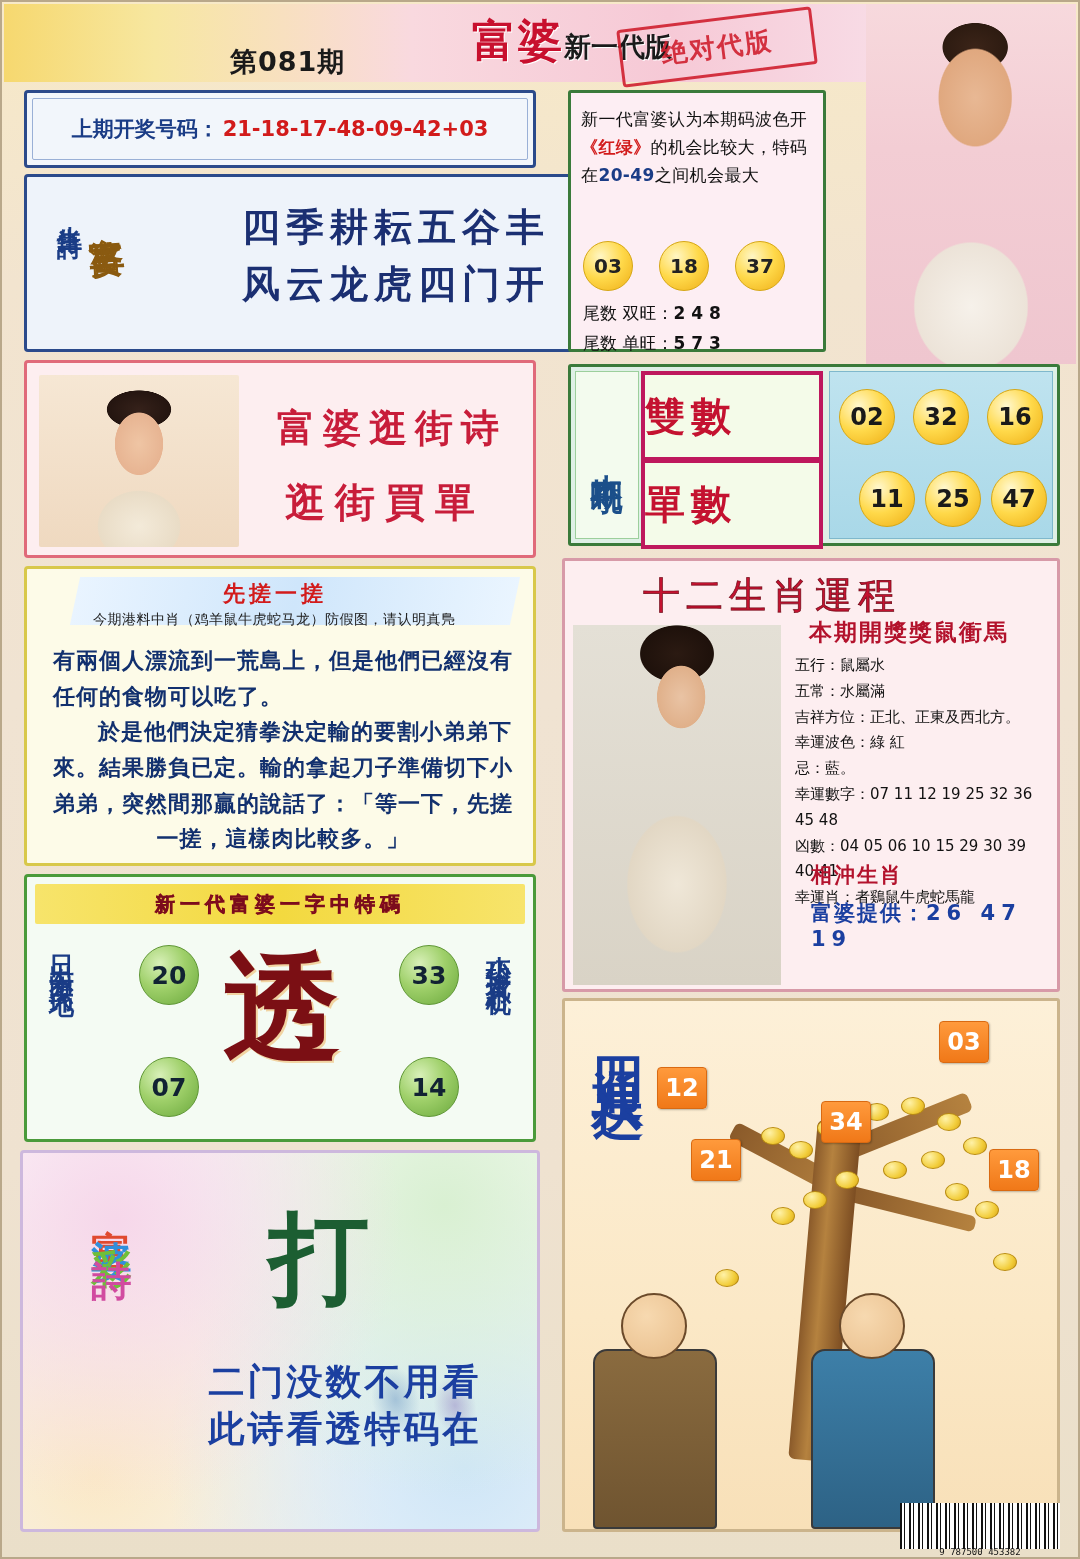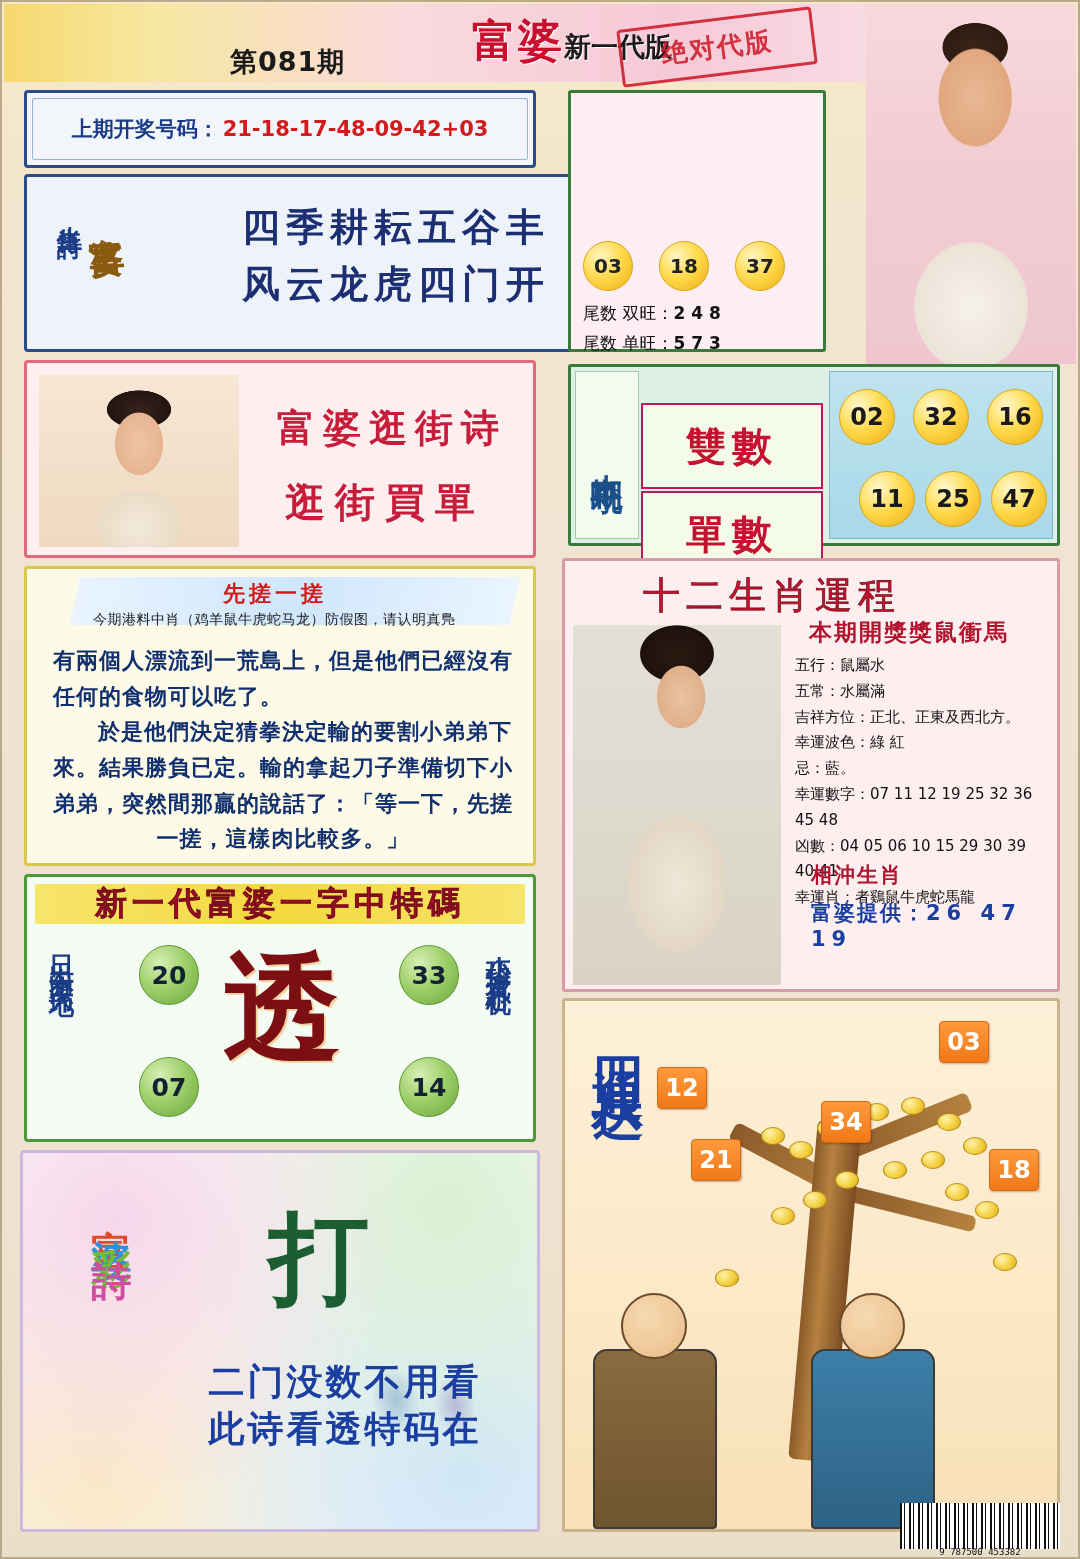--- a/index.html
+++ b/index.html
@@ -145,21 +145,21 @@
     left:22px;top:872px;width:512px;height:268px;
     background:#f4fbf3;border:3px solid #4a9a3a;border-radius:4px;
   }
   .ow-head{
     position:absolute;left:8px;top:7px;right:8px;height:40px;
     background:linear-gradient(90deg,#f7e46b 0%,#f3d93f 50%,#f7e46b 100%);
     border-radius:2px;
     display:flex;align-items:center;justify-content:center;
   }
   .ow-head span{
-    font-size:32px;font-weight:bold;color:#c41230;letter-spacing:5px;
+    font-size:20px;font-weight:bold;color:#c41230;letter-spacing:5px;
     -webkit-text-stroke:.6px #7a0c1c;
   }
   .ow-left{
     position:absolute;left:18px;top:58px;
     writing-mode:vertical-rl;font-size:25px;font-weight:bold;color:#1a3c86;
     letter-spacing:6px;height:190px;
   }
   .ow-right{
     position:absolute;right:18px;top:58px;
     writing-mode:vertical-rl;font-size:25px;font-weight:bold;color:#1a3c86;
@@ -262,22 +262,22 @@
   }
   .bc-left span{
     writing-mode:vertical-rl;font-size:32px;font-weight:bold;color:#1b4f8a;
     letter-spacing:4px;
   }
   .bc-mid{
     position:absolute;left:70px;top:4px;width:182px;bottom:4px;
   }
   .bc-cell{
     position:absolute;left:0;right:0;height:82px;
-    background:#f4fbe9;border:2px solid #be185d;
-    display:flex;align-items:center;justify-content:center;margin-top:32px;
+    background:#f4fbe9;border:4px solid #be185d;
+    display:flex;align-items:center;
   }
   .bc-cell span{font-size:40px;font-weight:bold;color:#c41230;letter-spacing:6px;}
   .bc-c1{top:0;}
   .bc-c2{top:88px;}
   .bc-right{
     position:absolute;left:258px;right:4px;top:4px;bottom:4px;
     background:linear-gradient(180deg,#bfe3ef 0%,#a9d8e8 100%);
     border:1px solid #7fb8cc;
   }
   .bc-row{
@@ -459,20 +459,23 @@
       <b>富</b><b>婆</b><b>彩</b><b>詩</b>
     </div>
     <div class="cp-da">打</div>
     <div class="cp-lines">
       <div>二门没数不用看</div>
       <div>此诗看透特码在</div>
     </div>
   </div>
 
   <div class="panel p-forecast">
+    <div class="fc-text">
+      <span>新一代富婆认为本期码波色开</span><span class="red">《红绿》</span><span>的机会比较大，特码在</span><span class="blue">20-49</span><span>之间机会最大</span>
+    </div>
     <div class="fc-balls">
       <div class="ball-y">03</div>
       <div class="ball-y">18</div>
       <div class="ball-y">37</div>
     </div>
     <div class="fc-tails">
       <div>
         <span>尾数 双旺：</span><b>2 4 8</b>
       </div>
       <div>

